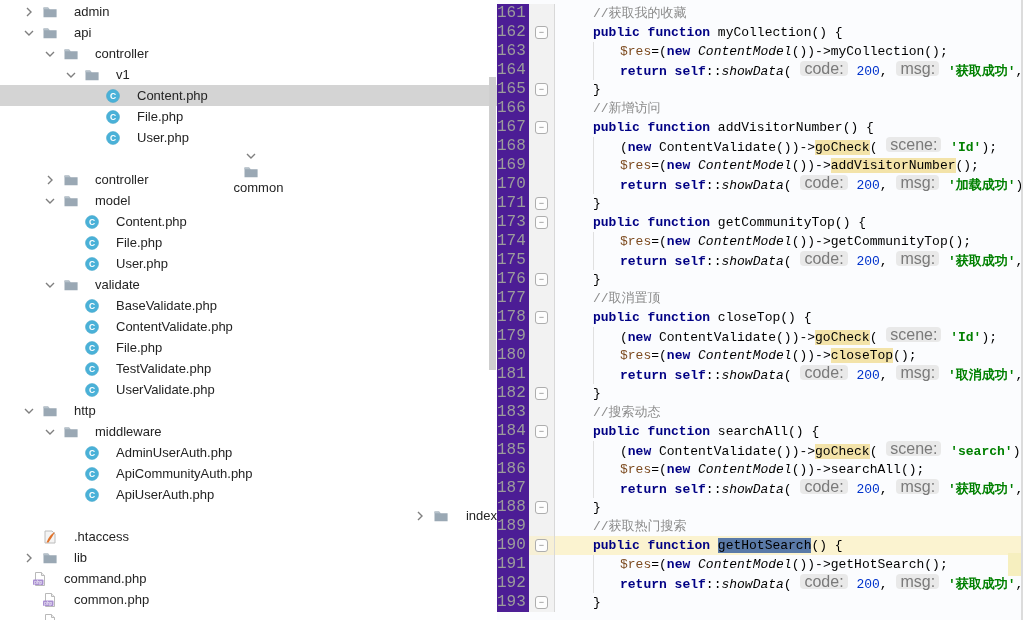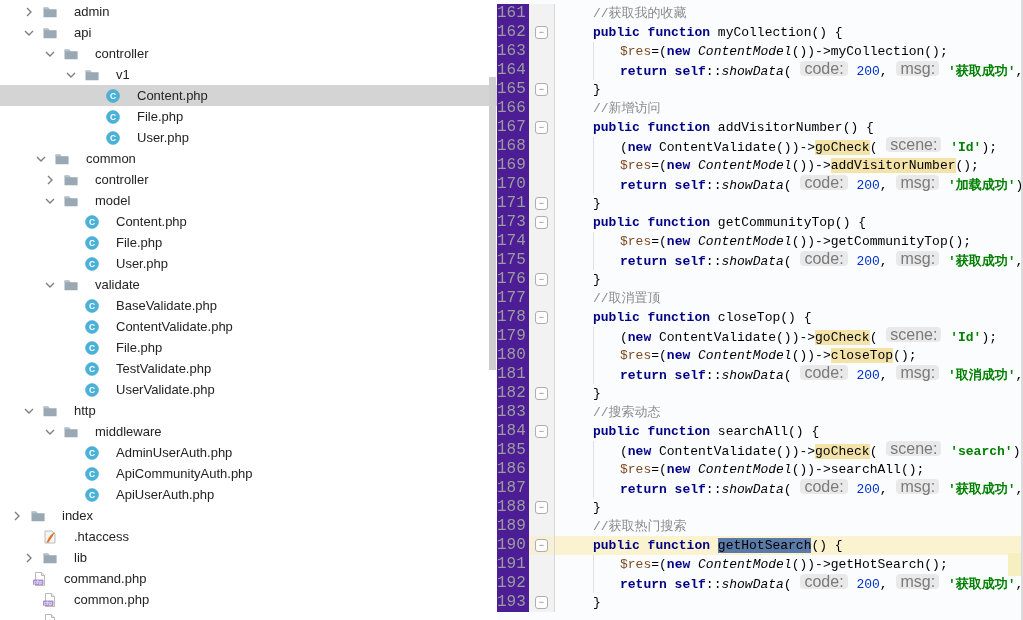--- a/index.html
+++ b/index.html
@@ -137,21 +137,21 @@
         <div class="trow" style="padding-left: 79px;">
           <span class="chev"></span>
           <span class="ticon">
             <svg width="16" height="16" viewBox="0 0 16 16">
               <circle cx="8" cy="8" r="6.5" fill="#4ab1d8" stroke="#3ea3c6" stroke-width="0.5"></circle>
               <text x="8" y="11.2" text-anchor="middle" font-family="Liberation Sans, sans-serif" font-size="8.5" font-weight="bold" fill="#ffffff">C</text>
             </svg>
           </span>
           <span class="tlabel">User.php</span>
         </div>
-        <div class="trow" style="padding-left: 28px;">
+        <div class="trow" style="padding-left: 4px; flex-direction: column;">
           <span class="chev">
             <svg width="16" height="16" viewBox="0 0 16 16">
               <path d="M4 6l4 4 4-4" fill="none" stroke="#7f7f7f" stroke-width="1.4"></path>
             </svg>
           </span>
           <span class="ticon">
             <svg width="16" height="16" viewBox="0 0 16 16">
               <path fill="#9aa8b4" d="M1.5 3.5h4.6l1.5 1.8h7v8h-13.1z"></path>
               <path fill="#b6c1ca" d="M1.5 3.5h4.6l1.5 1.8H1.5z"></path>
             </svg>
@@ -331,21 +331,21 @@
         <div class="trow" style="padding-left: 58px;">
           <span class="chev"></span>
           <span class="ticon">
             <svg width="16" height="16" viewBox="0 0 16 16">
               <circle cx="8" cy="8" r="6.5" fill="#4ab1d8" stroke="#3ea3c6" stroke-width="0.5"></circle>
               <text x="8" y="11.2" text-anchor="middle" font-family="Liberation Sans, sans-serif" font-size="8.5" font-weight="bold" fill="#ffffff">C</text>
             </svg>
           </span>
           <span class="tlabel">ApiUserAuth.php</span>
         </div>
-        <div class="trow" style="padding-left: 4px;">
+        <div class="trow" style="padding-left: 12px; justify-content: flex-end;">
           <span class="chev">
             <svg width="16" height="16" viewBox="0 0 16 16">
               <path d="M6 4l4 4-4 4" fill="none" stroke="#7f7f7f" stroke-width="1.4"></path>
             </svg>
           </span>
           <span class="ticon">
             <svg width="16" height="16" viewBox="0 0 16 16">
               <path fill="#9aa8b4" d="M1.5 3.5h4.6l1.5 1.8h7v8h-13.1z"></path>
               <path fill="#b6c1ca" d="M1.5 3.5h4.6l1.5 1.8H1.5z"></path>
             </svg>

